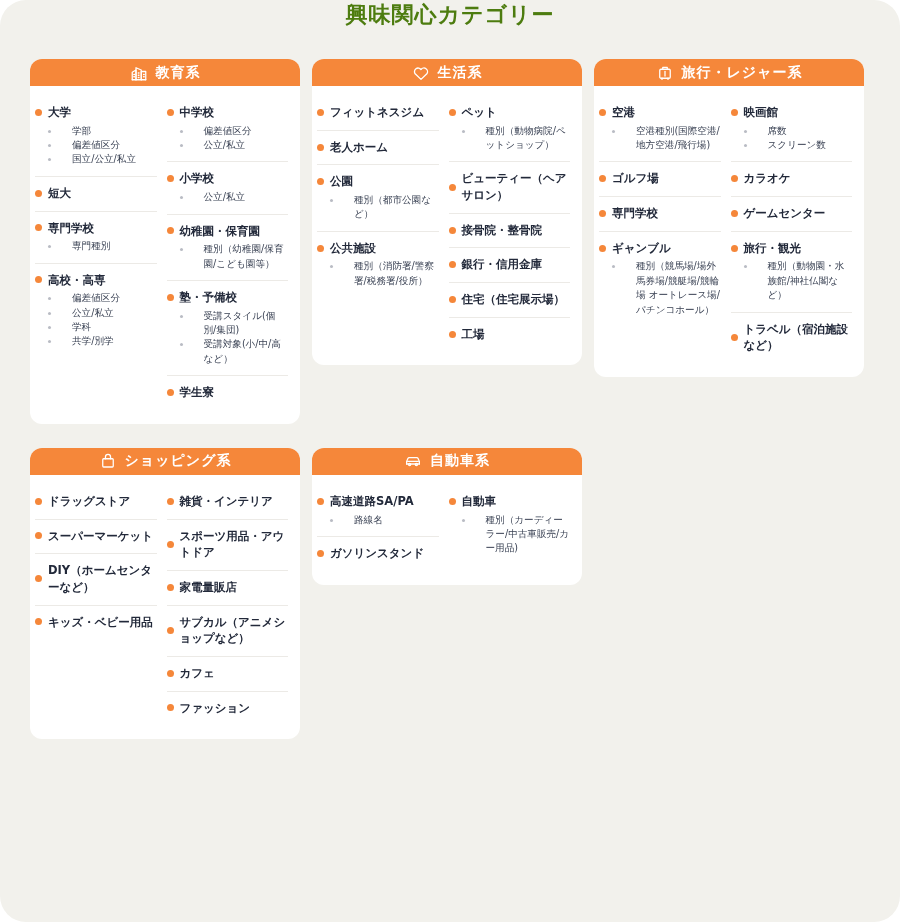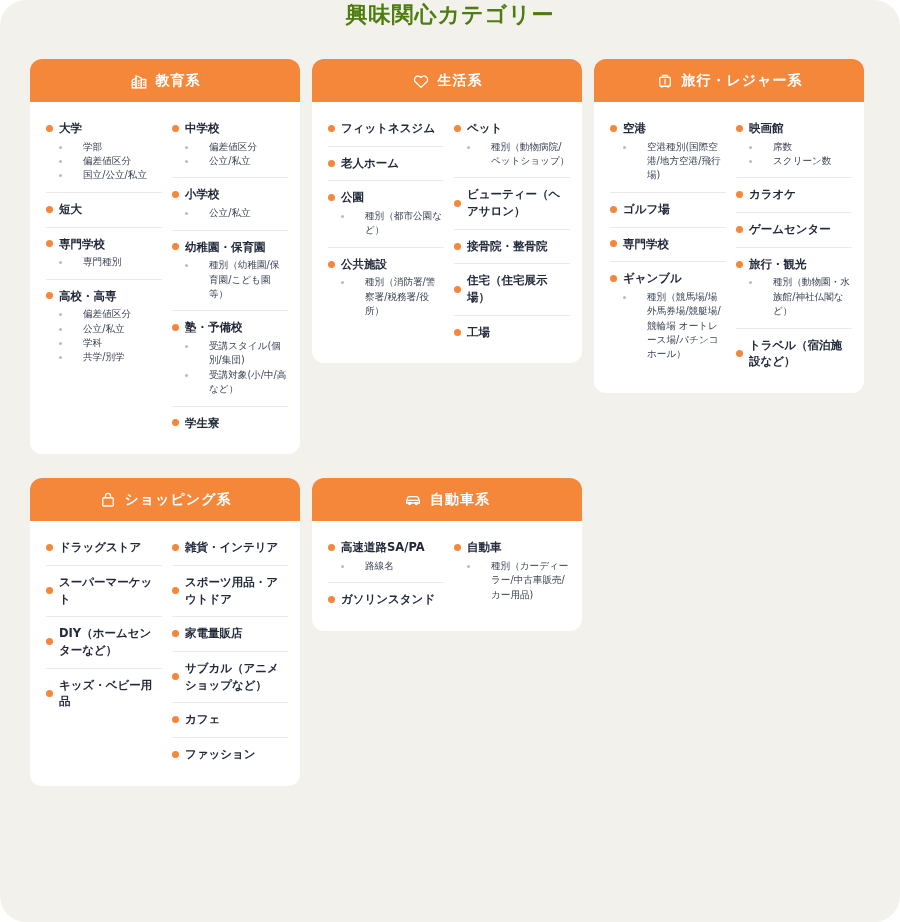--- a/index.html
+++ b/index.html
@@ -40,21 +40,21 @@
   .card {
     background: #ffffff;
     border-radius: 12px;
     width: 270px;
     overflow: hidden;
     align-self: flex-start;
   }
 
   .card-header {
     background: #f5873a;
-    height: 43px;
+    height: 27px;
     display: flex;
     align-items: center;
     justify-content: center;
     gap: 8px;
     color: #ffffff;
   }
 
   .card-header .hdr-icon {
     display: flex;
     align-items: center;
@@ -64,21 +64,21 @@
   }
 
   .card-header .hdr-label {
     font-size: 14px;
     font-weight: bold;
     letter-spacing: 1px;
   }
 
   .card-body {
     display: flex;
-    padding: 10px 12px 14px 16px;
+    padding: 10px 12px 14px 5px;
     gap: 10px;
     justify-content: center;
   }
 
   .col {
     flex: 1 1 0;
     min-width: 0;
   }
 
   .group {
@@ -354,20 +354,26 @@
             </div>
             <div class="group">
               <div class="group-head">
                 <span class="bullet"></span>
                 <span class="group-title">接骨院・整骨院</span>
               </div>
             </div>
             <div class="group">
               <div class="group-head">
                 <span class="bullet"></span>
+                <span class="group-title">銀行・信用金庫</span>
+              </div>
+            </div>
+            <div class="group">
+              <div class="group-head">
+                <span class="bullet"></span>
                 <span class="group-title">住宅（住宅展示場）</span>
               </div>
             </div>
             <div class="group">
               <div class="group-head">
                 <span class="bullet"></span>
                 <span class="group-title">工場</span>
               </div>
             </div>
           </div>

